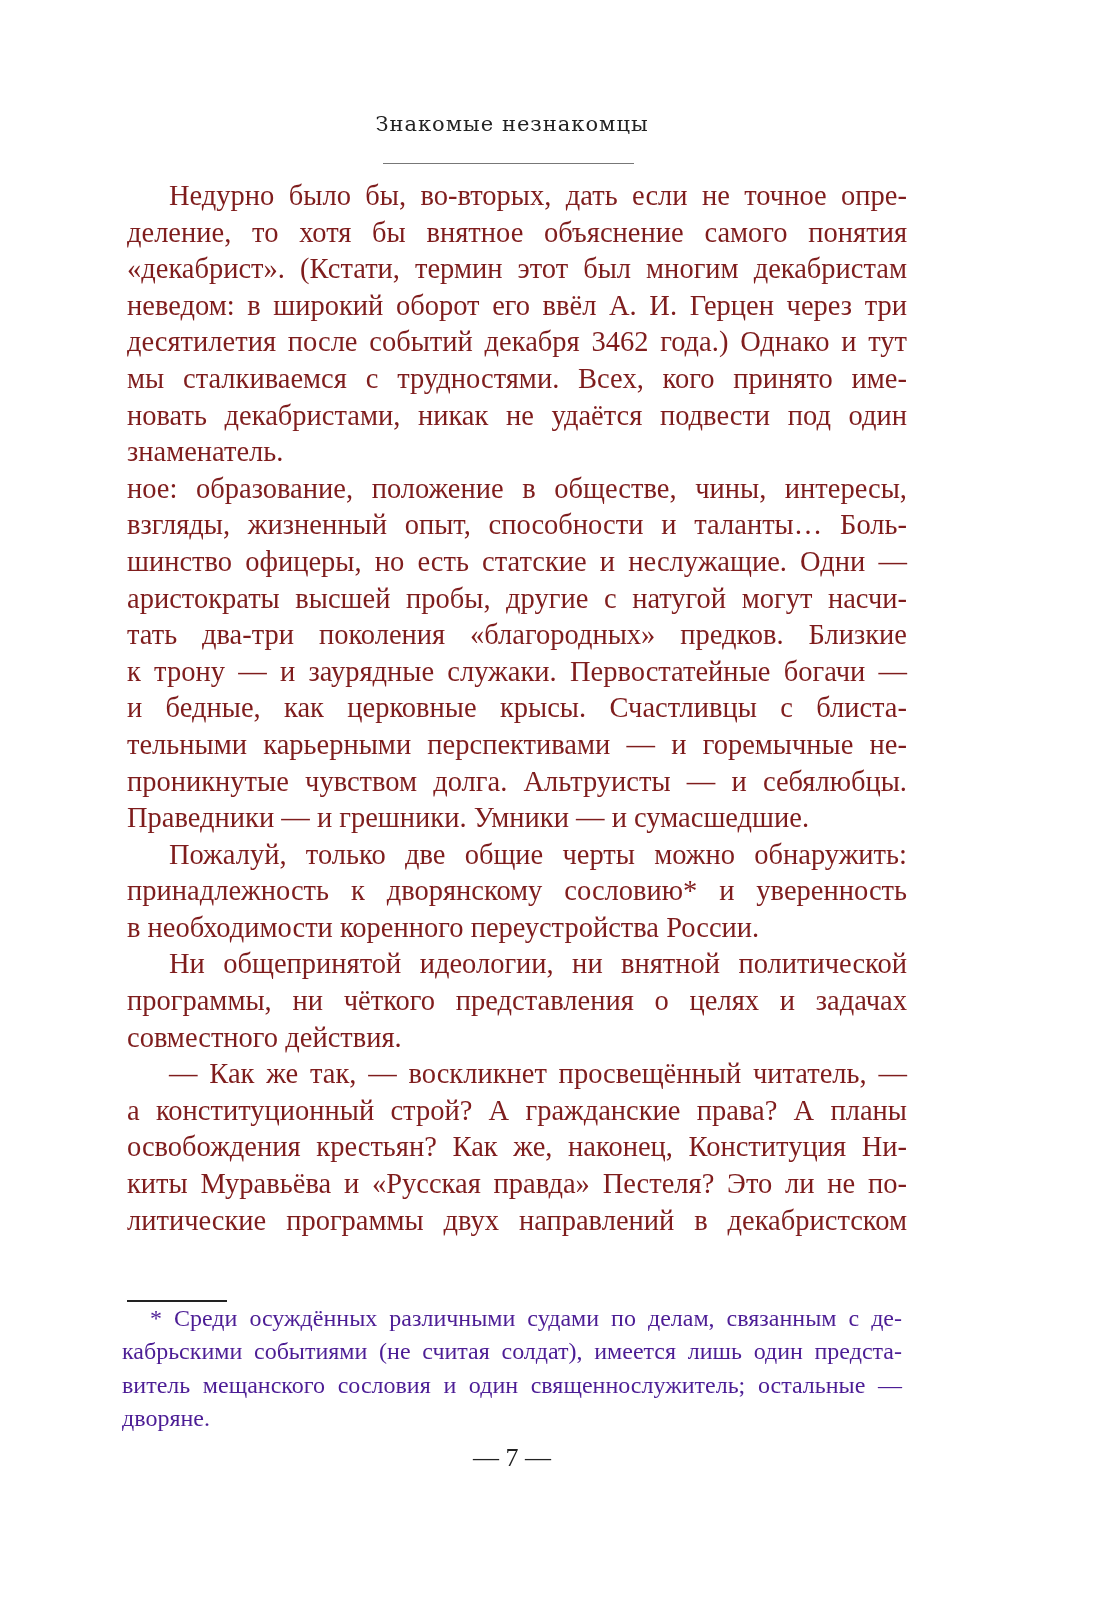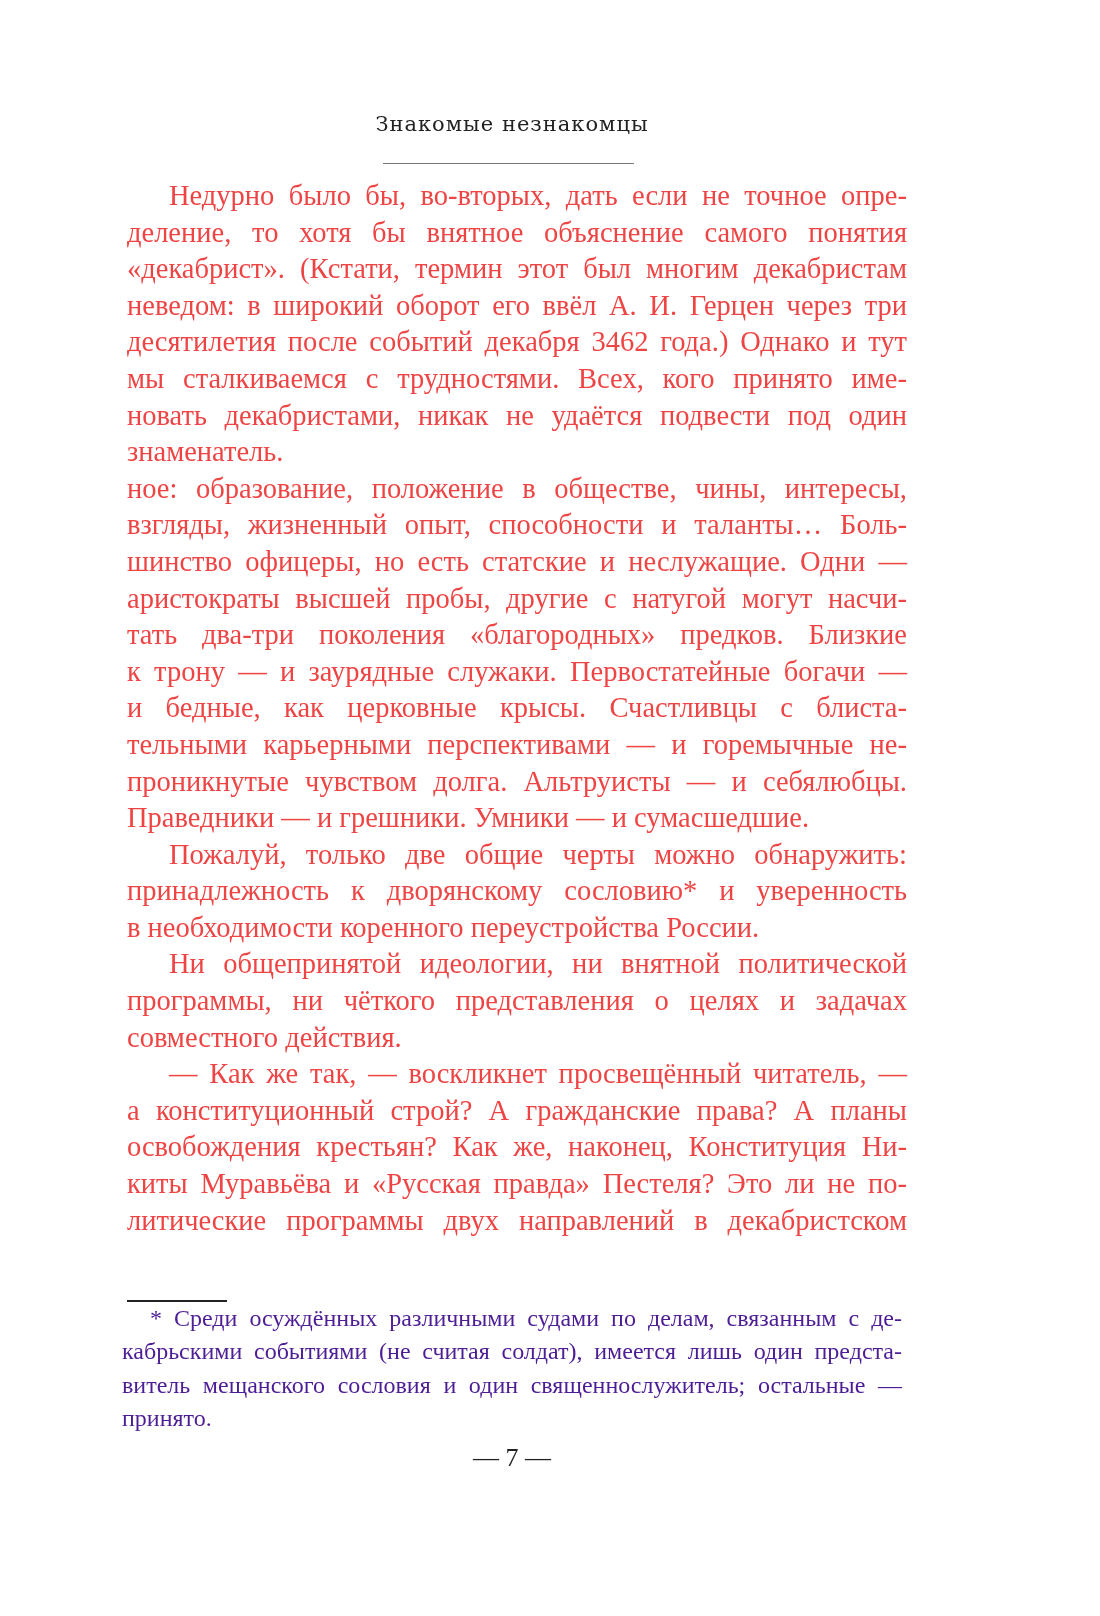--- a/index.html
+++ b/index.html
@@ -5,21 +5,21 @@
   html, body { margin:0; padding:0; background:#ffffff; }
   body { width:1100px; height:1616px; position:relative; overflow:hidden; color:#1e1e1e; }
   .page { position:absolute; left:0; top:0; width:1100px; height:1616px;padding-left:44px; }
   .running-head {
     position:absolute; top:112px; left:0; width:1024px; text-align:center;
     font-family:"DejaVu Serif", serif; font-size:21px; letter-spacing:1px; color:#222;
   }
   .head-rule { position:absolute; top:163px; left:383px; width:251px; height:0; border-top:1.5px solid #777; }
   .body-text {
     position:absolute; top:178px; left:127px; width:780px;
-    font-family:"Liberation Serif", serif; font-size:28.5px; line-height:36.6px; color:#ef4444;
+    font-family:"Liberation Serif", serif; font-size:28.5px; line-height:36.6px; color:#7f1d1d;
   }
   .line { display:block; white-space:nowrap; text-align:justify; text-align-last:justify; height:36.6px; }
   .line.last { text-align-last:left; }
   .line.indent { padding-left:42px; }
   .fn-rule { position:absolute; top:1300px; left:127px; width:100px; height:0; border-top:2px solid #222; }
   .footnote {
     position:absolute; top:1302px; left:122px; width:780px;
     font-family:"Liberation Serif", serif; font-size:24px; line-height:33.3px; color:#4c1d95;
   }
   .footnote .line { height:33.3px; }
@@ -66,17 +66,17 @@
       <span class="line">освобождения крестьян? Как же, наконец, Конституция Ни-</span>
       <span class="line">киты Муравьёва и «Русская правда» Пестеля? Это ли не по-</span>
       <span class="line">литические программы двух направлений в декабристском</span>
     </div>
 
   <div class="fn-rule"></div>
   <div class="footnote" id="footnote">
       <span class="line indent">*  Среди осуждённых различными судами по делам, связанным с де-</span>
       <span class="line">кабрьскими событиями (не считая солдат), имеется лишь один предста-</span>
       <span class="line">витель мещанского сословия и один священнослужитель; остальные —</span>
-      <span class="line last">принято.</span>
+      <span class="line last">дворяне.</span>
     </div>
 
   <div class="page-number">— 7 —</div>
 </div>
 
 </body></html>

